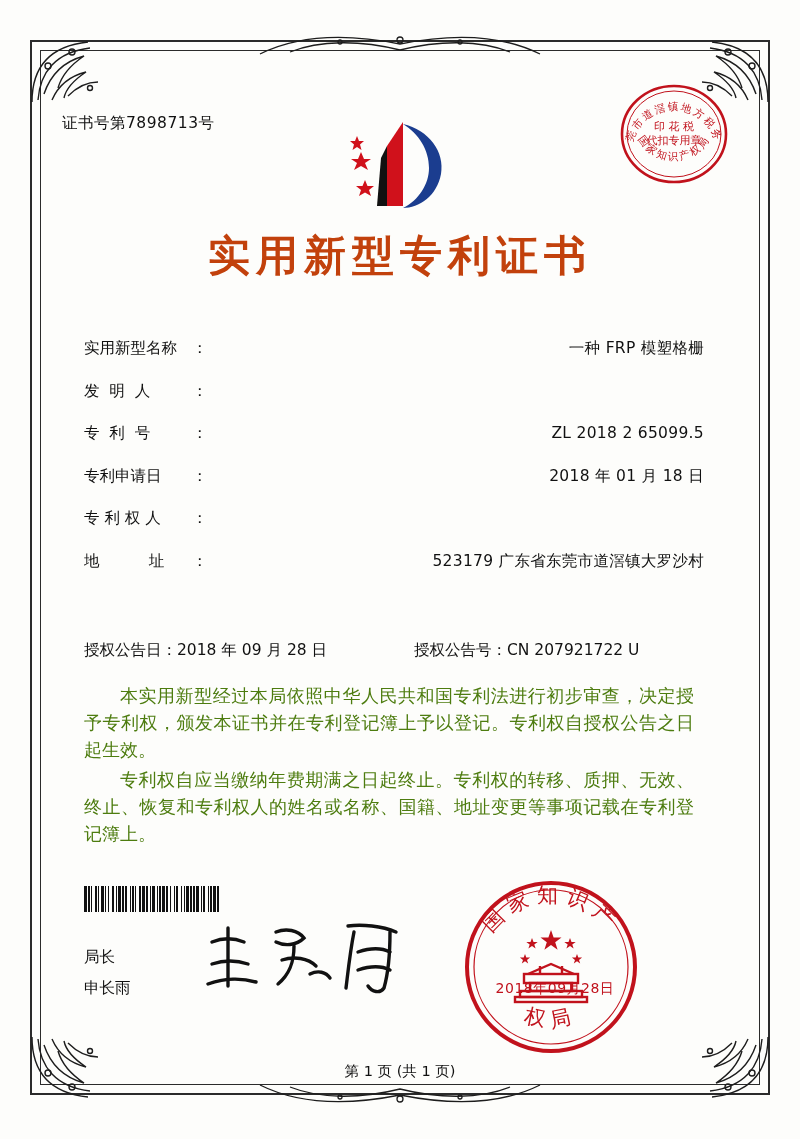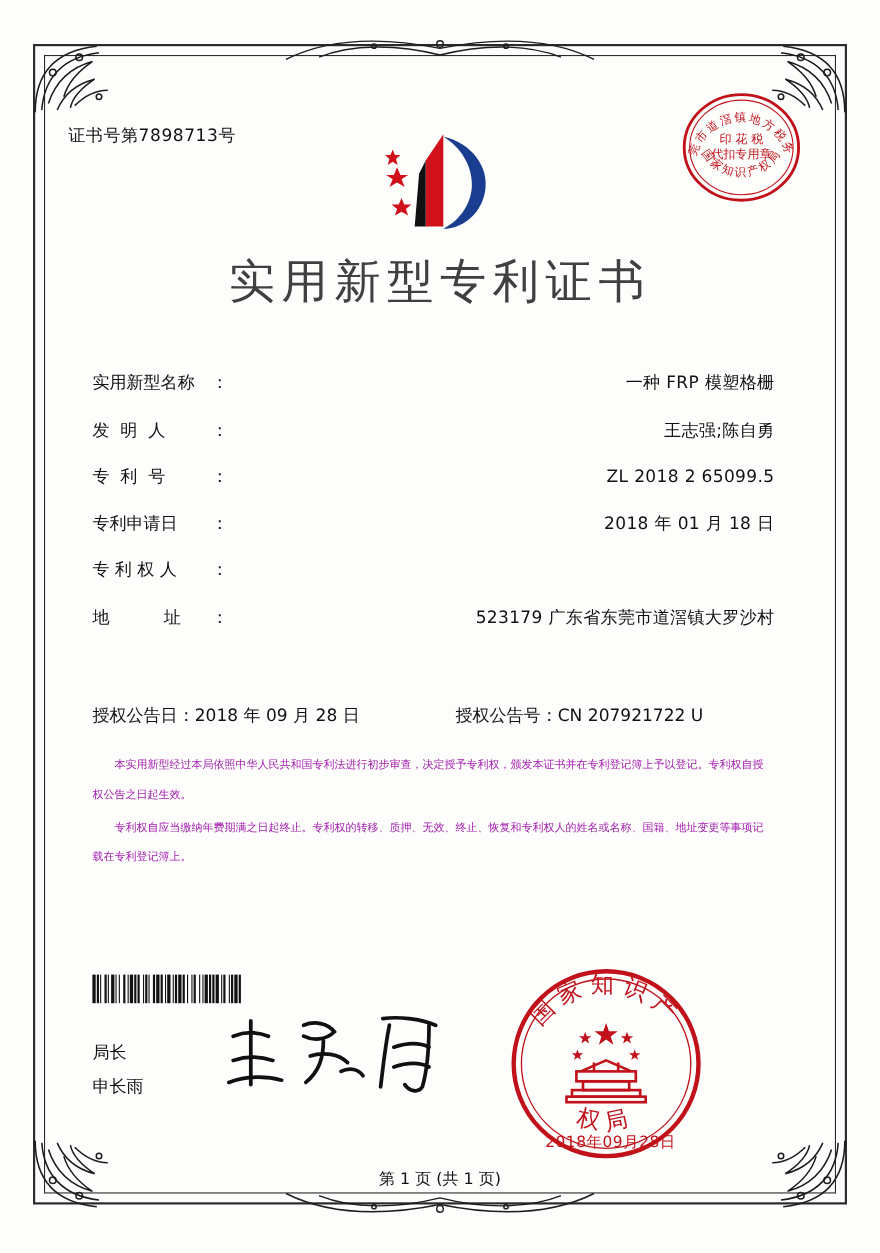--- a/index.html
+++ b/index.html
@@ -81,23 +81,23 @@
     height: 112px;
   }
 
   .title {
     position: absolute;
     left: 0;
     right: 0;
     top: 228px;
     text-align: center;
     font-size: 42px;
-    font-weight: normal;
+    font-weight: bold;
     letter-spacing: 6px;
-    color: #404040;
+    color: #c2410c;
     font-family: "DejaVu Sans", "Liberation Sans", sans-serif;
   }
 
   
   .fields {
     position: absolute;
     left: 84px;
     top: 338px;
     width: 620px;
   }
@@ -137,23 +137,23 @@
   }
   .grant-left { width: 330px; }
   .grant-right { flex: 1; }
 
   
   .paras {
     position: absolute;
     left: 84px;
     top: 682px;
     width: 610px;
-    font-size: 10px;
+    font-size: 18px;
     line-height: 27px;
-    color: #a21caf;
+    color: #4d7c0f;
     text-align: justify;
     font-family: "DejaVu Sans", "Liberation Sans", sans-serif;
   }
   .para {
     text-indent: 2em;
     margin: 0 0 3px 0;
   }
 
   
   .barcode {
@@ -199,21 +199,21 @@
   .seal-big {
     position: absolute;
     left: 462px;
     top: 878px;
     width: 178px;
     height: 178px;
   }
   .seal-date {
     position: absolute;
     left: 470px;
-    top: 1030px;
+    top: 980px;
     width: 170px;
     text-align: center;
     font-size: 14px;
     color: #c1121c;
     font-family: "DejaVu Sans", "Liberation Sans", sans-serif;
     letter-spacing: 0.5px;
   }
 
   .page-footer {
     position: absolute;
@@ -338,21 +338,20 @@
 
   <div class="fields">
     <div class="field-row">
       <span class="field-label">实用新型名称</span>
       <span class="field-colon">：</span>
       <span class="field-value">一种 FRP 模塑格栅</span>
     </div>
     <div class="field-row">
       <span class="field-label">发  明  人</span>
       <span class="field-colon">：</span>
-      <span class="field-value">王志强;陈自勇</span>
     </div>
     <div class="field-row">
       <span class="field-label">专  利  号</span>
       <span class="field-colon">：</span>
       <span class="field-value">ZL 2018 2 65099.5</span>
     </div>
     <div class="field-row">
       <span class="field-label">专利申请日</span>
       <span class="field-colon">：</span>
       <span class="field-value">2018 年 01 月 18 日</span>

